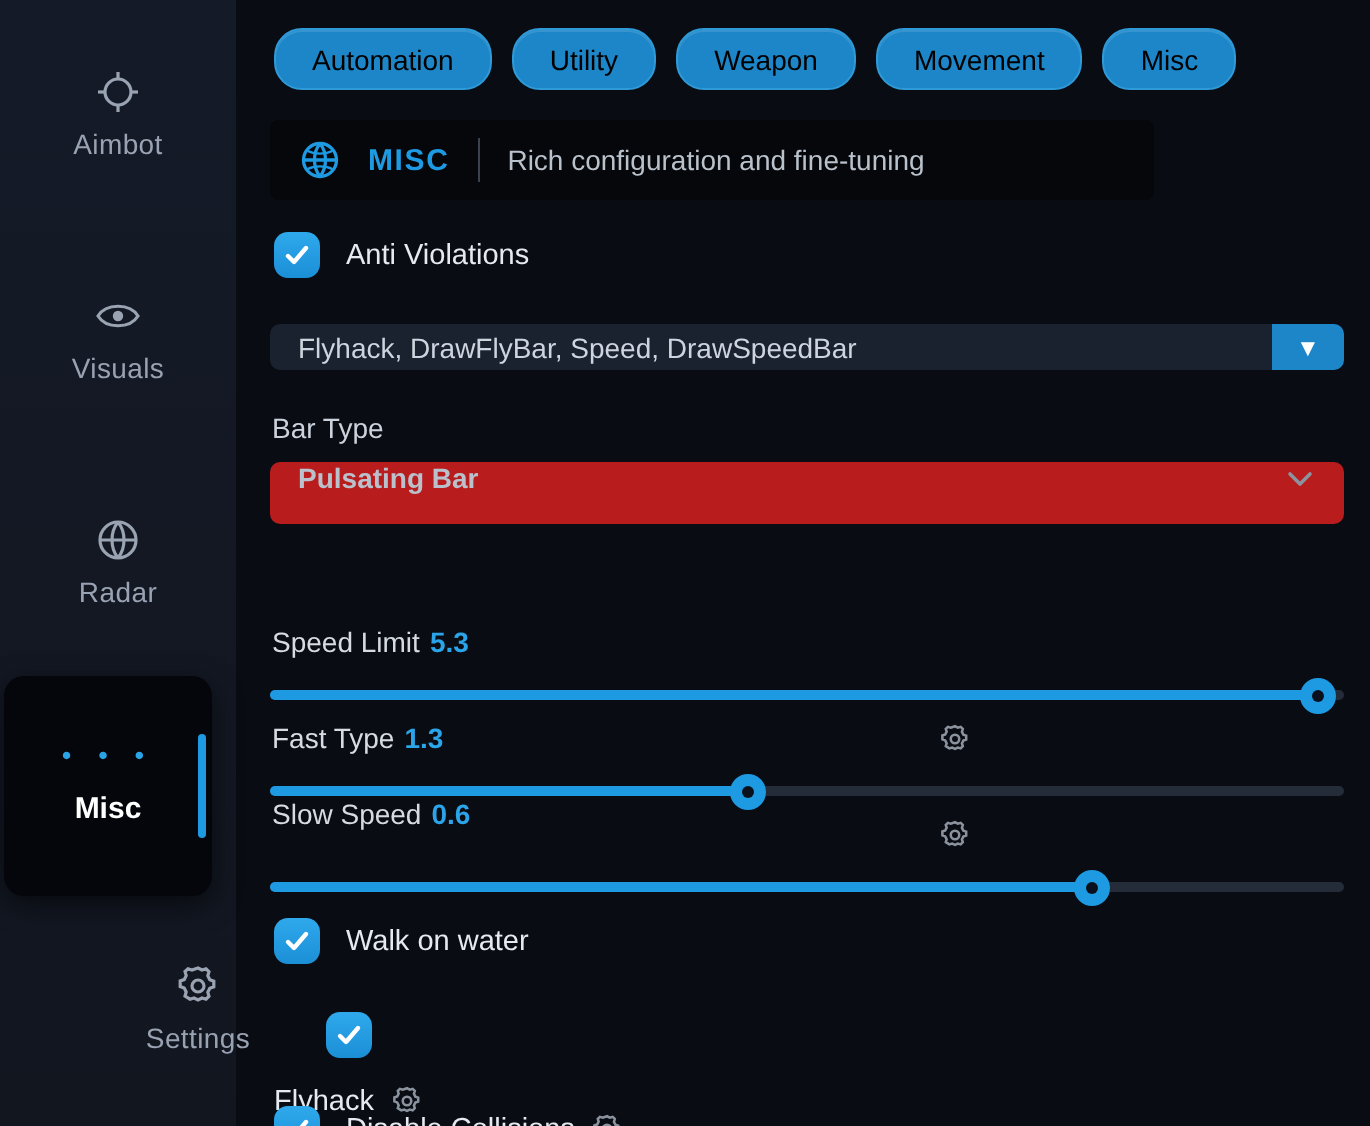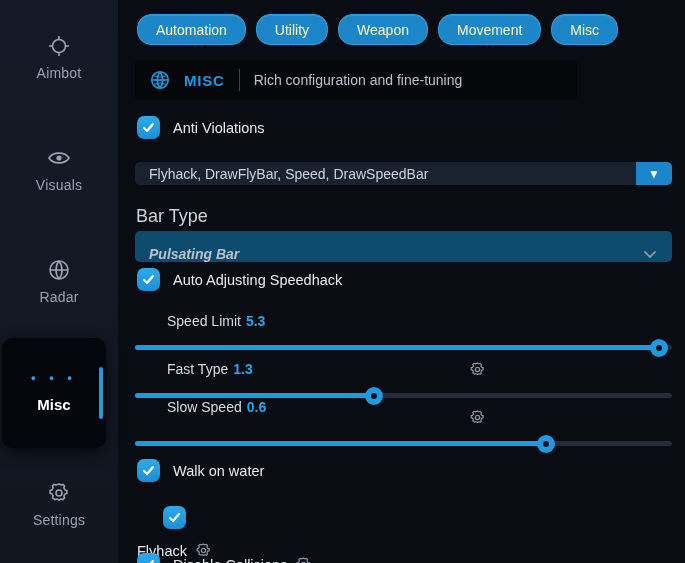--- a/index.html
+++ b/index.html
@@ -21,21 +21,21 @@
                        color:#ffffff; font-size:15px; font-weight:bold; }
   .side-sel-bar { position:absolute; right:3px; top:29px; width:4px; height:52px;
                   background:#1d9ae2; border-radius:2px; }
   svg.sicon { stroke:#9aa3b2; fill:none; stroke-width:1.6; }
 
   
   .content { position:absolute; left:135px; top:0; width:537px; height:563px; }
 
   .tabs { position:absolute; left:2px; top:14px; display:flex; gap:10px; }
   .tab { height:31px; padding:0 18px; background:#1d86c8; border:1px solid #2e9ad8; border-radius:14px;
-         color:#fef9c3; font-size:14px; display:flex; align-items:center; cursor:pointer;
+         color:#000000; font-size:14px; display:flex; align-items:center; cursor:pointer;
          box-shadow:inset 0 1px 0 rgba(255,255,255,.12); }
 
   .header-bar { position:absolute; left:0; top:60px; width:442px; height:40px; background:#05070b;
                 border-radius:4px; display:flex; align-items:center; padding:0 14px; }
   .header-bar .globe { width:22px; height:22px; flex:0 0 auto; }
   .header-title { color:#1d9ae2; font-weight:bold; font-size:15px; letter-spacing:.8px; margin-left:13px; }
   .header-divider { width:1px; height:22px; background:#3a4250; margin:0 14px; }
   .header-sub { color:#b9c1cb; font-size:14px; }
 
   .check-row { position:absolute; left:2px; display:flex; align-items:center; gap:13px; }
@@ -45,29 +45,29 @@
   .check-row .lbl { color:#e6eaf0; font-size:14.5px; display:flex; align-items:center; gap:8px; }
   .gear { width:17px; height:17px; display:inline-block; cursor:pointer; }
 
   .multiselect { position:absolute; left:0; top:162px; width:537px; height:23px; background:#1a2230;
                  border-radius:5px; display:flex; align-items:center; cursor:pointer; overflow:hidden; }
   .multiselect .val { color:#cdd4de; font-size:14px; padding-left:14px; flex:1; }
   .ms-btn { width:36px; height:38px; background:#1d86c8; border-radius:0 5px 5px 0;
             display:flex; align-items:center; justify-content:center; cursor:pointer; }
   .ms-btn .tri { color:#ffffff; font-size:12px; line-height:1; }
 
-  .field-label { position:absolute; left:1px; top:206px; color:#ccd2dc; font-size:18px; }
-
-  .select { position:absolute; left:0; top:231px; width:537px; height:31px; background:#0c4a6e;
-            border-radius:5px; display:flex; align-items:flex-end; justify-content:space-between;
-            padding:0 14px; cursor:pointer;font-style:italic; }
+  .field-label { position:absolute; left:1px; top:206px; color:#ccd2dc; font-size:14px; }
+
+  .select { position:absolute; left:0; top:231px; width:537px; height:31px; background:#b91c1c;
+            border-radius:5px; display:flex; align-items:flex-start; justify-content:space-between;
+            padding:0 14px; cursor:pointer; }
   .select .val { color:#b9c1cc; font-size:14px; font-weight:bold; }
   .select .chev { width:16px; height:16px; }
 
-  .slider-label { position:absolute; left:1px; color:#d6dbe3; font-size:14px;margin-left:31px; }
+  .slider-label { position:absolute; left:1px; color:#d6dbe3; font-size:14px; }
   .slider-label b { color:#2aa5ea; margin-left:5px; }
   .slider-gear { position:absolute; left:334px; }
   .track { position:absolute; left:0; width:537px; height:5px; background:#242c3a; border-radius:3px; }
   .fill { position:relative; height:5px; background:#1d9ae2; border-radius:3px; }
   .knob { position:absolute; right:-9px; top:50%; transform:translateY(-50%); width:18px; height:18px;
           background:#1d9ae2; border-radius:50%; cursor:pointer; }
   .knob::after { content:""; position:absolute; left:50%; top:50%; transform:translate(-50%,-50%);
                  width:6px; height:6px; background:#0b111c; border-radius:50%; }
 </style>
 </head>
@@ -111,21 +111,21 @@
       </span>
       <span class="lbl">Radar</span>
     </div>
 
     <div class="side-sel-box">
       <span class="dots">• • •</span>
       <span class="lbl">Misc</span>
       <span class="side-sel-bar"></span>
     </div>
 
-    <div class="side-item" style="top:481px;">
+    <div class="side-item" style="top:481px;margin-left:40px;">
       <span class="icon">
         <svg class="sicon" width="24" height="24" viewBox="0 0 24 24">
           <path d="M12 3 l2 1 2-.6 1.5 1.5-.6 2 1 2 2 .7v2.8l-2 .7-1 2 .6 2-1.5 1.5-2-.6-2 1-2-1-2 .6L5.5 17l.6-2-1-2-2-.7V9.5l2-.7 1-2L5.5 4.8 7 3.4l2 .6z"></path>
           <circle cx="12" cy="12" r="3"></circle>
         </svg>
       </span>
       <span class="lbl">Settings</span>
     </div>
   </nav>
 
@@ -174,28 +174,20 @@
     <div class="field-label">Bar Type</div>
     <div class="select">
       <span class="val">Pulsating Bar</span>
       <span class="chev">
         <svg width="16" height="16" viewBox="0 0 16 16">
             <polyline points="3,6 8,11 13,6" fill="none" stroke="#8b939f" stroke-width="1.8" stroke-linecap="round" stroke-linejoin="round"></polyline>
           </svg>
       </span>
     </div>
 
-    <div class="check-row" style="top:268px;">
-      <span class="checkbox">
-        <svg width="13" height="13" viewBox="0 0 13 13">
-          <polyline points="2,7 5,10 11,3" fill="none" stroke="#fff" stroke-width="2.2" stroke-linecap="round" stroke-linejoin="round"></polyline>
-        </svg>
-      </span>
-      <span class="lbl">Auto Adjusting Speedhack</span>
-    </div>
 
     <div class="slider-label" style="top:313px;">
       <span>Speed Limit</span><b>5.3</b>
     </div>
     <div class="track" style="top:345px;">
       <div class="fill" style="width: 97.5%;">
         <span class="knob"></span>
       </div>
     </div>
 

